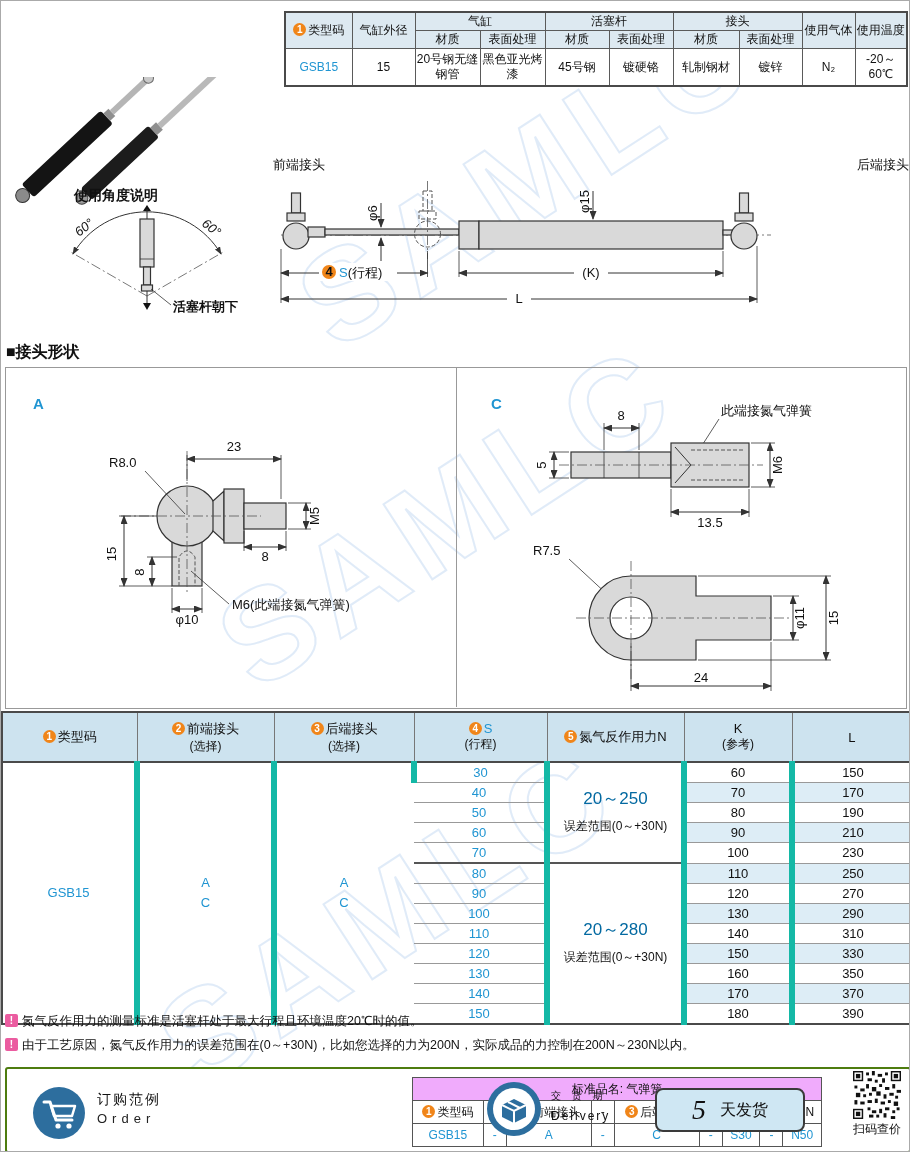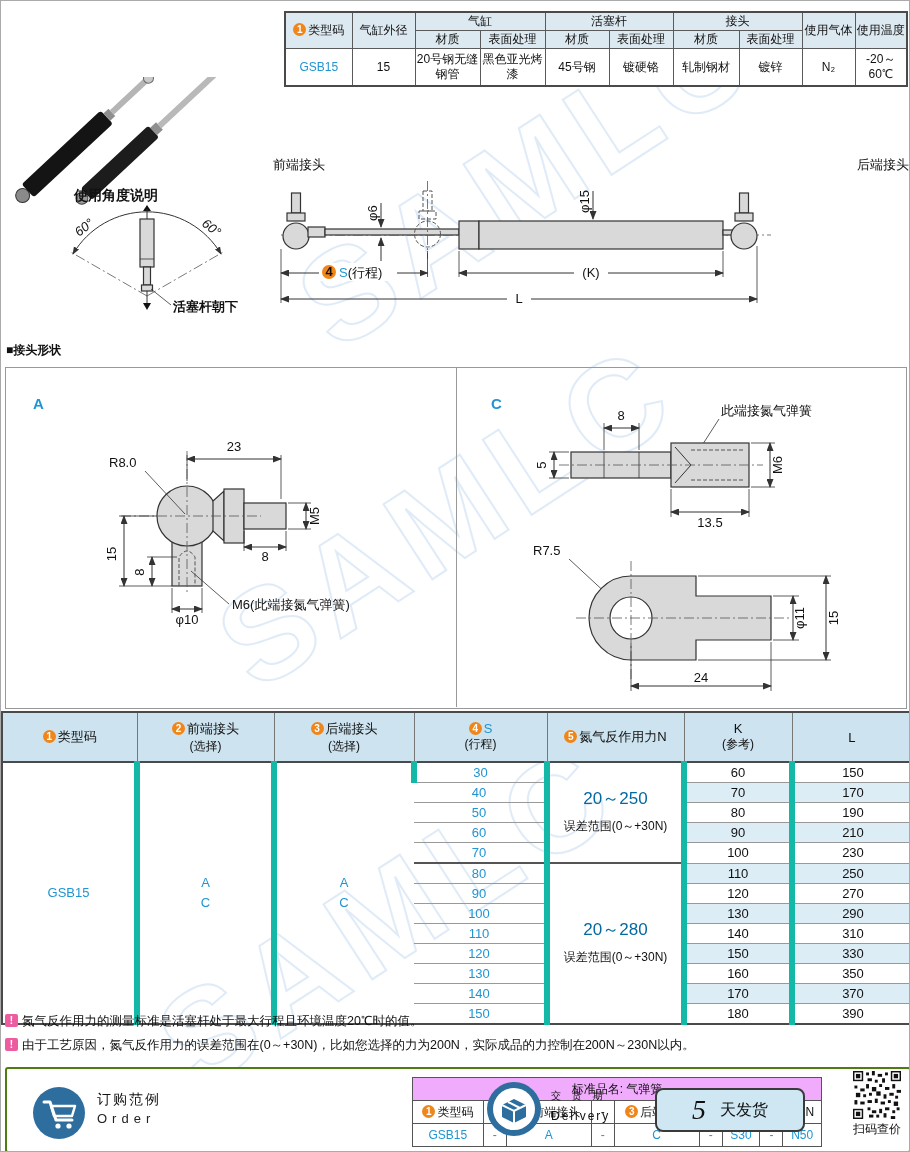--- a/index.html
+++ b/index.html
@@ -18,21 +18,21 @@
   .badge{display:inline-block;width:13px;height:13px;border-radius:50%;background:#f08519;color:#fff;
          font-size:10px;line-height:13px;text-align:center;font-weight:bold;margin-right:2px;vertical-align:1px;}
   .badge:empty{display:none;}
   
   svg text{font-family:"Liberation Sans",sans-serif;font-size:13px;fill:#111;}
   .part{fill:#d9d9d9;stroke:#333;stroke-width:1.2;}
   .dim{stroke:#333;stroke-width:1;fill:none;}
   .ext{stroke:#333;stroke-width:.8;}
   .cl{stroke:#555;stroke-width:.8;stroke-dasharray:10 3 2 3;}
   .dsh{stroke:#555;stroke-width:1;stroke-dasharray:4 2;fill:none;}
-  .sec-title{font-size:12px;font-weight:bold;font-family:Liberation Mono, monospace;}
+  .sec-title{font-size:16px;font-weight:bold;font-family:Liberation Mono, monospace;}
   .joint-letter{font-size:15px;font-weight:bold;color:#2095d2;}
   .joint-box{border:1px solid #999;}
   
   .main{border-collapse:collapse;table-layout:fixed;width:910px;border:2px solid #4a4a4a;}
   .main th{background:#cde3ef;font-weight:normal;font-size:13px;border-left:1px solid #777;
            border-bottom:2px solid #4a4a4a;height:48px;padding:0;}
   .main th:first-child{border-left:none;}
   .main .h2{font-size:12px;}
   .main td{font-size:13px;text-align:center;padding:0;height:19px;line-height:19px;border-left:6px solid #14b8a6;}
   .main td:first-child{border-left:none;}

